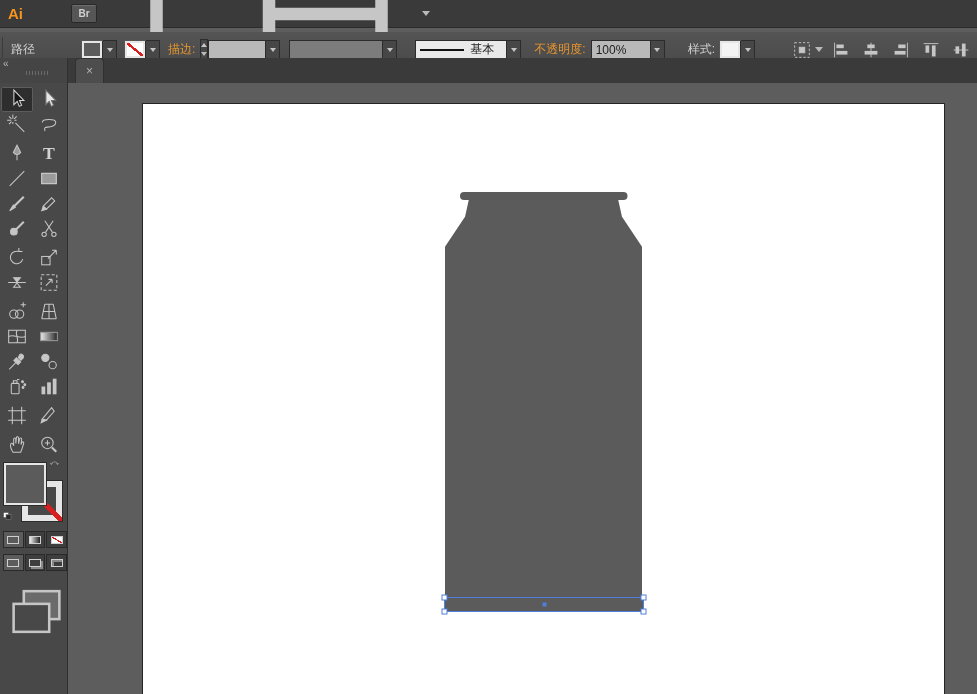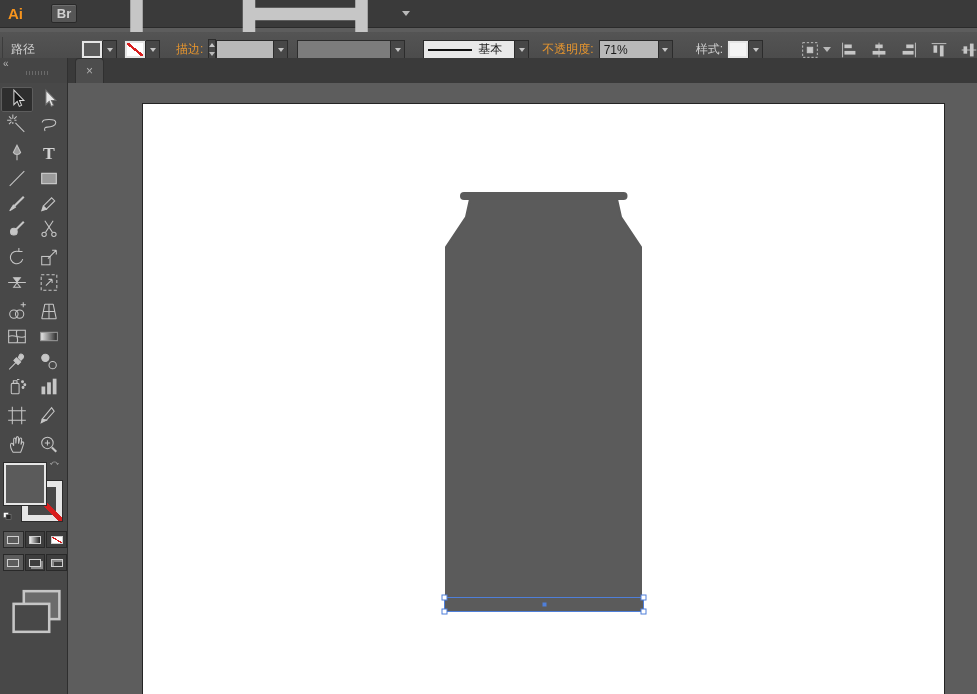--- a/index.html
+++ b/index.html
@@ -4,22 +4,22 @@
 <style>
   html,body{margin:0;padding:0}
   body{width:977px;height:694px;overflow:hidden;position:relative;background:#5d5d5d;
        font-family:"Liberation Sans","DejaVu Sans",sans-serif;font-size:12px;color:#c9c9c9}
   
   .menubar{position:absolute;left:0;top:0;width:977px;height:28px;background:#3a3a3a;
            border-bottom:1px solid #2b2b2b;display:flex;align-items:center;box-sizing:border-box}
   .logo{color:#f7941d;font-weight:bold;font-size:15px;padding:0 12px 0 8px}
   .menu-item{padding:0 13px;height:21px;line-height:21px;color:#cfcfcf;cursor:default;white-space:nowrap}
   .mini-btn{width:24px;height:17px;background:#565656;border:1px solid #292929;border-radius:2px;
-            color:#d0d0d0;font-size:13px;font-weight:bold;display:flex;align-items:center;justify-content:center;
-            margin-left:16px;box-shadow:inset 0 1px 0 #6e6e6e}
+            color:#d0d0d0;font-size:10px;font-weight:bold;display:flex;align-items:center;justify-content:center;
+            margin-left:36px;box-shadow:inset 0 1px 0 #6e6e6e}
   .ws-btn{display:flex;align-items:center;margin-left:22px;gap:3px}
   .ws-btn svg{width:17px;height:15px}
   .tri-down{width:0;height:0;border-left:4px solid transparent;border-right:4px solid transparent;border-top:5px solid #b9b9b9}
   
   .controlbar{position:absolute;left:0;top:32px;width:977px;height:36px;background:linear-gradient(#545454,#494949);
               border-bottom:1px solid #323232;display:flex;align-items:center;box-sizing:border-box;overflow:hidden}
   .grip{width:7px;height:26px;margin-left:2px;background:repeating-linear-gradient(to bottom,#6f6f6f 0 1px,transparent 1px 3px);border-right:1px solid #3c3c3c}
   .cb-label{color:#cfcfcf;margin-left:8px;white-space:nowrap}
   .cb-link{color:#e8962e;text-decoration:none;border-bottom:1px dotted #e8962e;white-space:nowrap;cursor:pointer}
   .combo{display:flex;align-items:stretch;border:1px solid #2c2c2c;background:#3f3f3f;height:19px;box-sizing:border-box}
@@ -96,21 +96,21 @@
         <span class="tri-down"></span>
       </div>
   </div>
   <div class="combo" style="margin-left:7px">
     <div class="swatch" style="background:linear-gradient(to top right,#fff 44%,#d81e1e 44%,#d81e1e 56%,#fff 56%)"></div>
     <div class="arrow-btn">
         <span class="tri-down"></span>
       </div>
   </div>
 
-  <a class="cb-link" style="margin-left:16px">描边:</a>
+  <a class="cb-link" style="margin-left:8px">描边:</a>
   <div class="stepper" style="margin-left:5px">
     <div>
         <span class="tri-up"></span>
       </div>
     <div>
         <span class="tri-down" style="border-left-width:3.5px;border-right-width:3.5px;border-top-width:4.5px"></span>
       </div>
   </div>
   <div class="combo">
     <div class="field" style="width:48px"></div>
@@ -131,21 +131,21 @@
       <span class="stroke-line"></span>
       <span>基本</span>
     </div>
     <div class="arrow-btn">
         <span class="tri-down"></span>
       </div>
   </div>
 
   <a class="cb-link" style="margin-left:13px">不透明度:</a>
   <div class="combo" style="margin-left:5px">
-    <div class="field" style="width:50px">71%</div>
+    <div class="field" style="width:50px">100%</div>
     <div class="arrow-btn">
         <span class="tri-down"></span>
       </div>
   </div>
 
   <div class="cb-label" style="margin-left:23px">样式:</div>
   <div class="combo" style="margin-left:4px">
     <div class="swatch" style="background:#f4f4f4"></div>
     <div class="arrow-btn">
         <span class="tri-down"></span>

